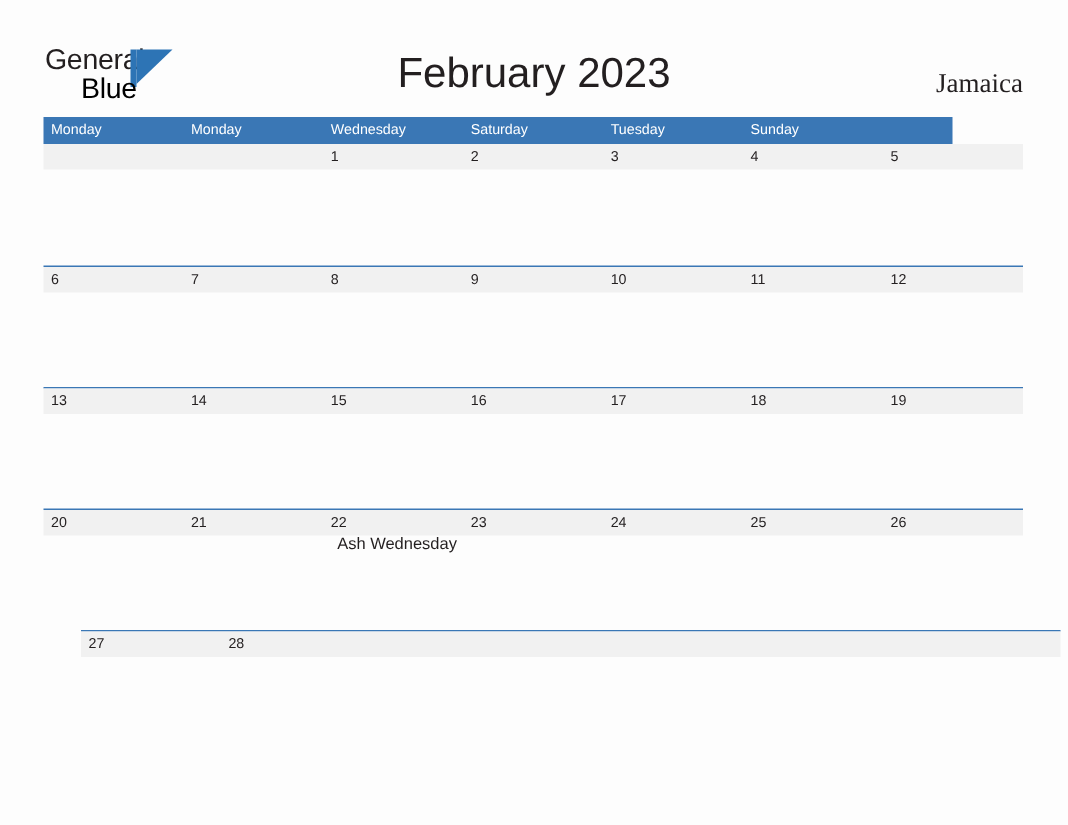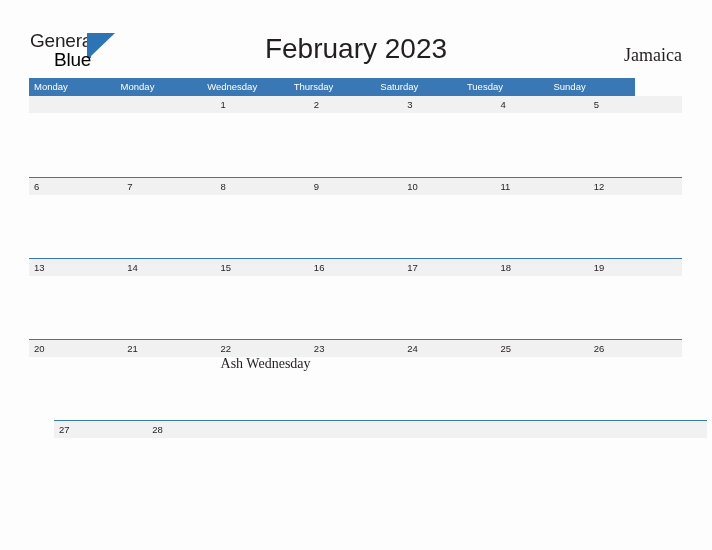--- a/index.html
+++ b/index.html
@@ -146,25 +146,26 @@
     height: 17px;
     line-height: 17px;
     font-size: 9.5px;
     color: #231f20;
     font-family: "Liberation Sans", sans-serif;
   }
   .day-events {
     padding-top: 1px;
   }
   .event {
-    font-size: 14px;
+    font-size: 11px;
     line-height: 11px;
     color: #231f20;
     white-space: nowrap;
-    font-family: Liberation Serif, serif;
+    font-family: Liberation Sans, sans-serif;
+    text-align: center;
   }
   .empty .day-num { color: transparent; }
 </style>
 </head>
 <body>
 
 <div id="header">
 
   <div id="logo">
     <span id="logo-general">General</span>
@@ -178,21 +179,20 @@
   <div id="month-title">February 2023</div>
 
   <div id="country-label">Jamaica</div>
 </div>
 
 <div id="calendar">
   <div class="dow-row" id="dow-row">
       <div class="dow-cell">Monday</div>
       <div class="dow-cell">Monday</div>
       <div class="dow-cell">Wednesday</div>
-      <div class="dow-cell">Thursday</div>
       <div class="dow-cell">Saturday</div>
       <div class="dow-cell">Tuesday</div>
       <div class="dow-cell">Sunday</div>
     </div>
   <div id="weeks">
       <div class="week-row first h-tall">
         <div class="week-band"></div>
         <div class="days">
           <div class="day-cell empty">
             <div class="day-num"></div>

